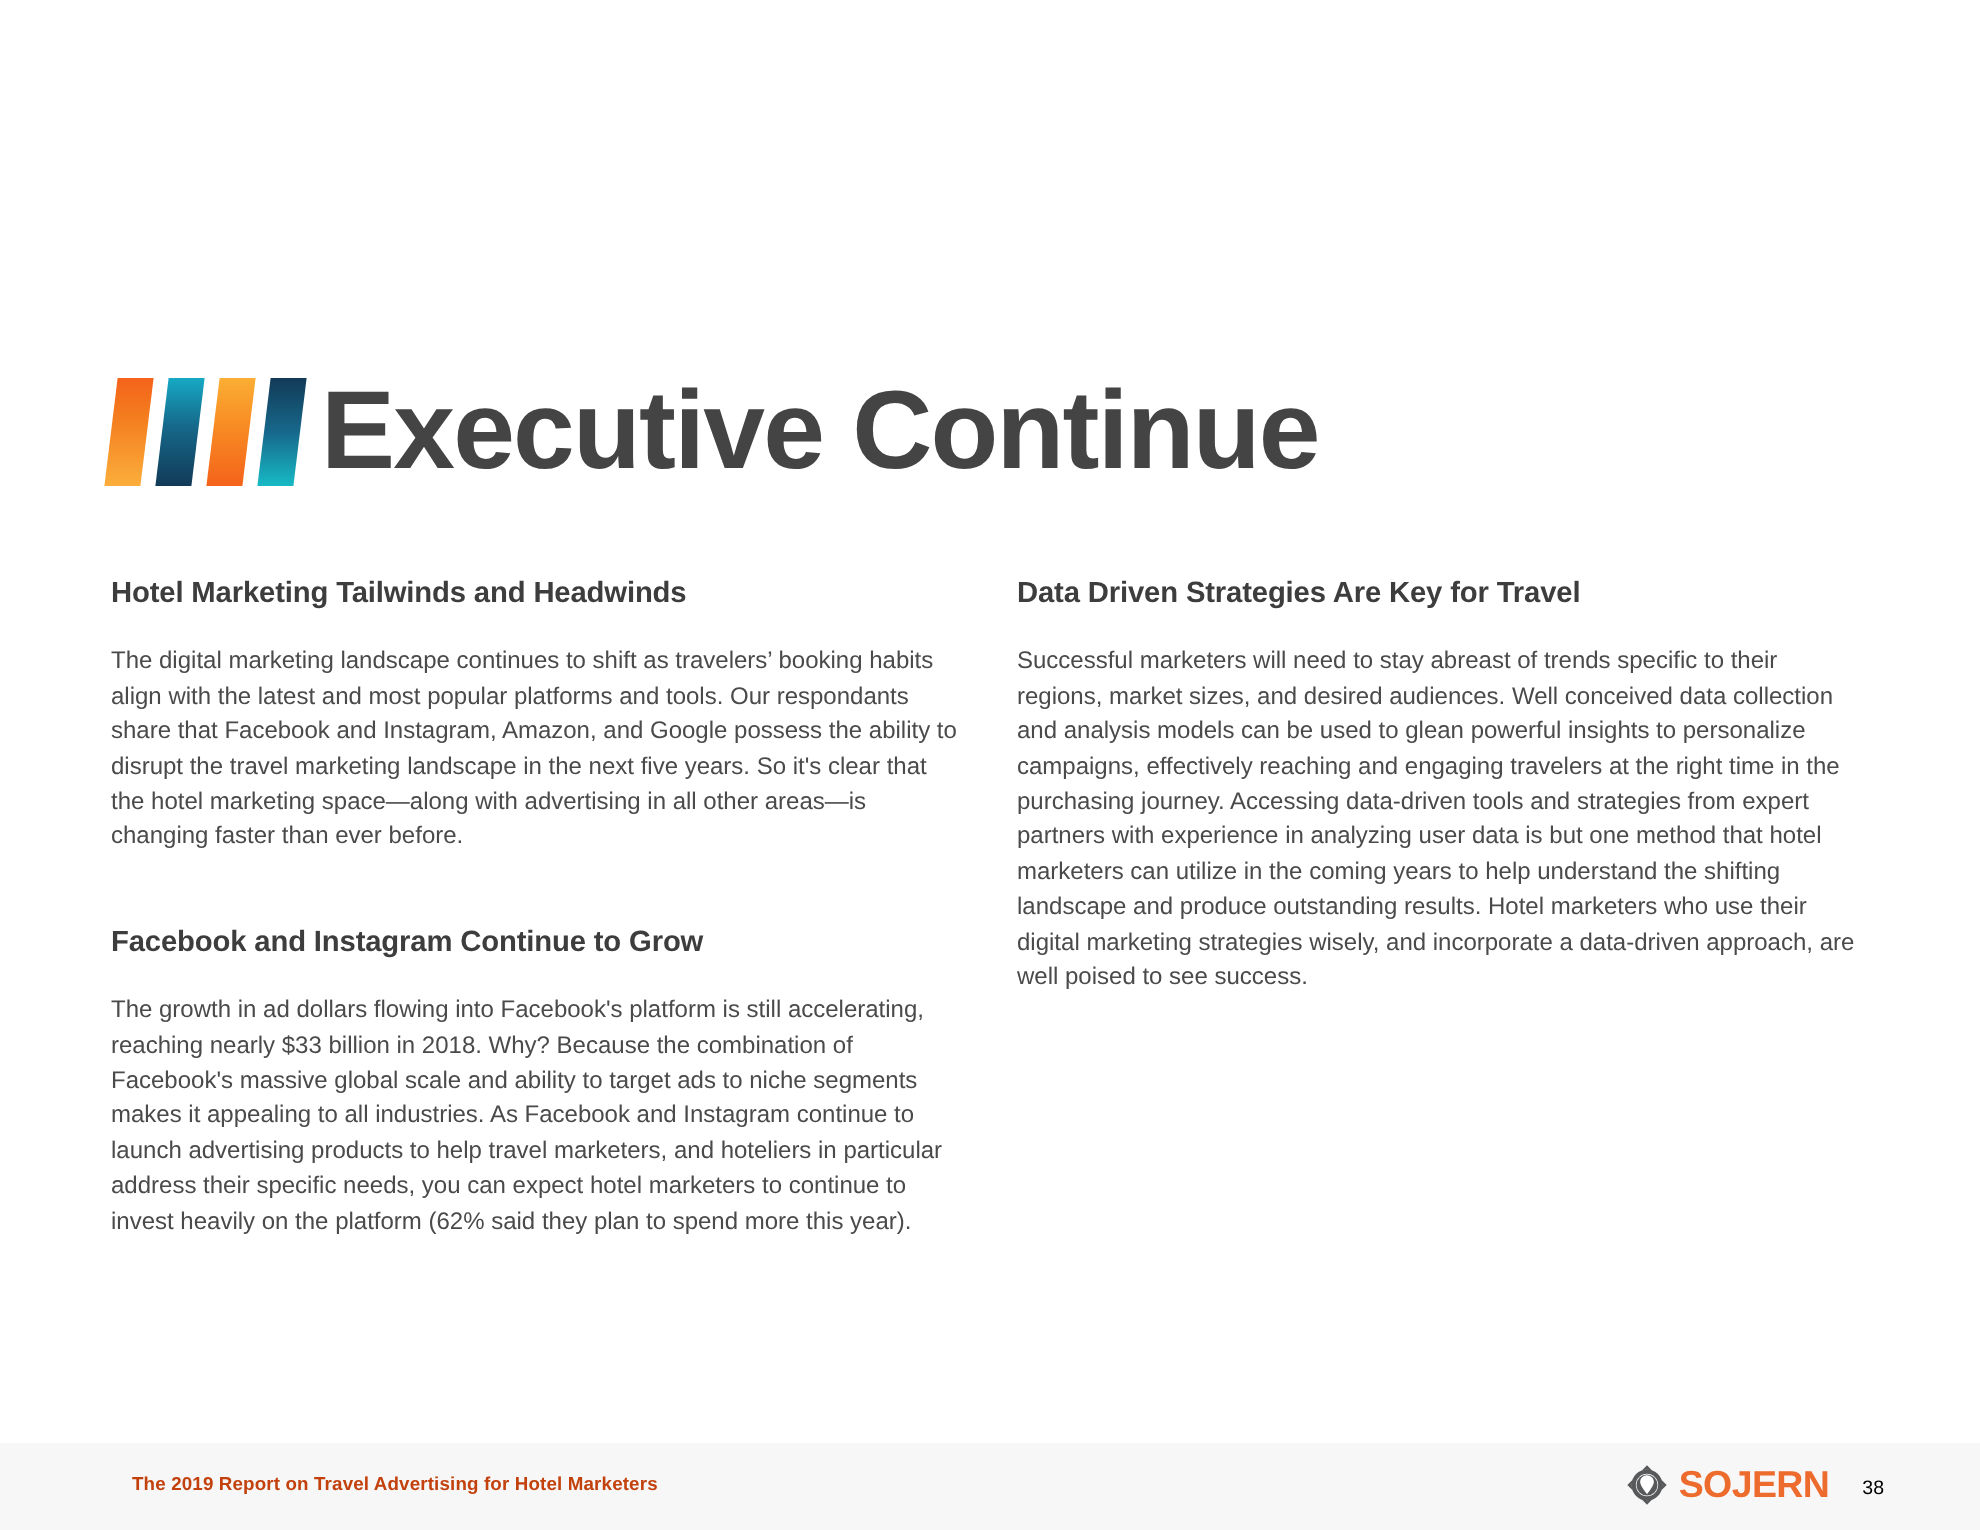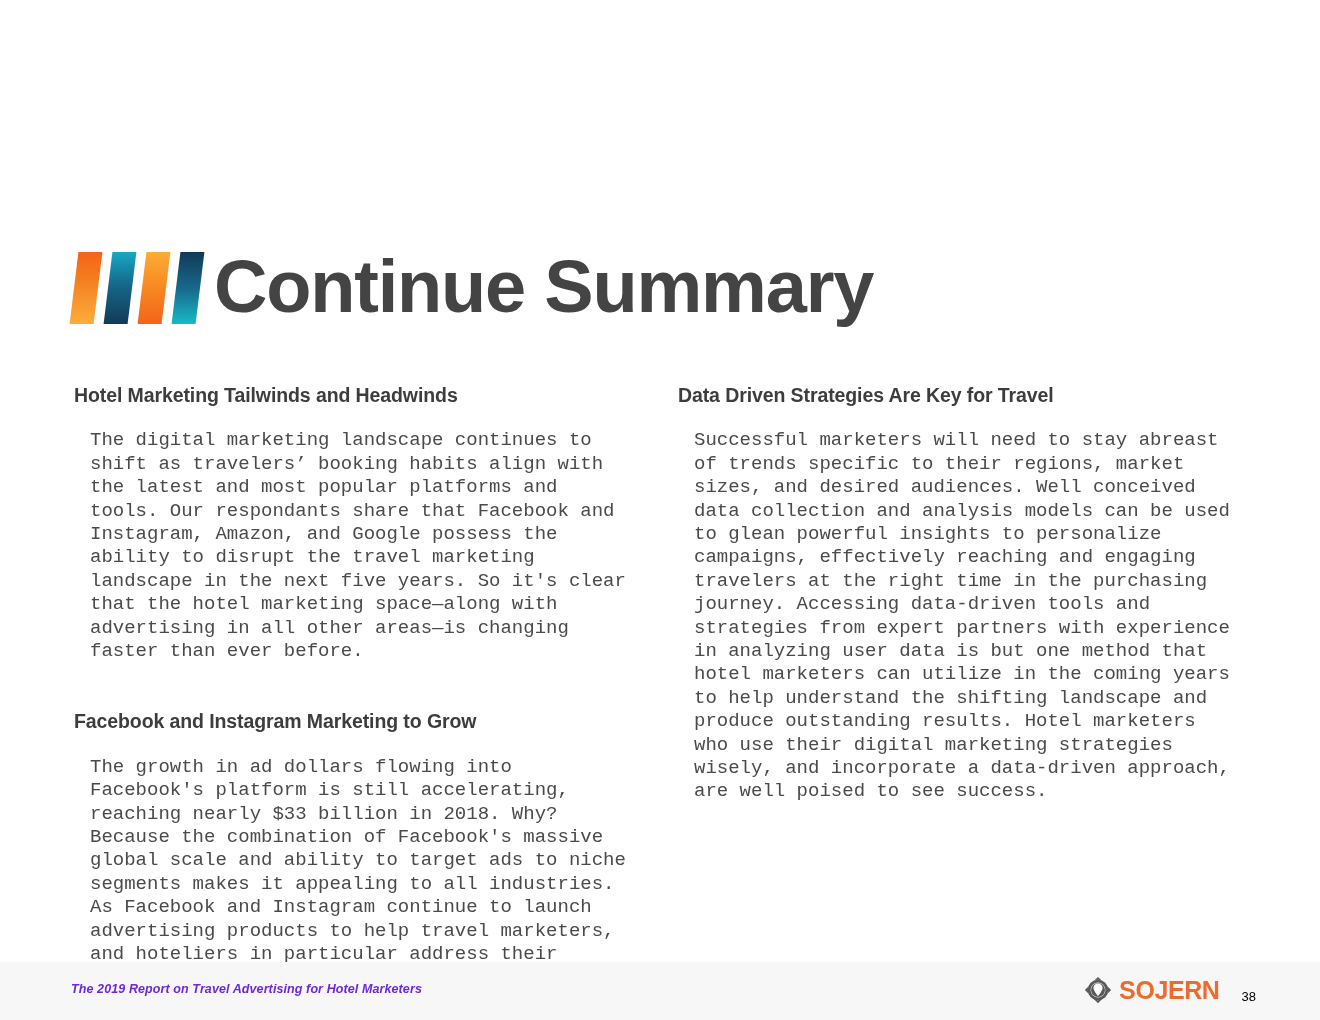--- a/index.html
+++ b/index.html
@@ -76,53 +76,52 @@
     font-size: 19.5px;
     font-weight: bold;
     color: #3d3d3d;
     letter-spacing: -0.1px;
     margin: 0 0 22px 0;
     line-height: 1.25;
   }
   .section-heading.second { margin-top: 46px; }
 
   .body-text {
-    font-family: Liberation Mono, monospace;
-    font-size: 19px;
+    font-family: Liberation Sans, sans-serif;
+    font-size: 16px;
     line-height: 23.4px;
     color: #4a4a4a;
-    margin: 16px;
+    margin: 0;
   }
 
   
   .footer {
     position: absolute;
     left: 0;
     right: 0;
     bottom: 0;
     height: 58px;
     background: #f7f7f7;
   }
   .footer-text {
     position: absolute;
-    left: 71px;
+    left: 88px;
     top: 20px;
     font-family: "Liberation Sans", sans-serif;
     font-size: 12.5px;
     font-weight: bold;
-    color: #6d28d9;
+    color: #c2410c;
     letter-spacing: 0.1px;
-    font-style: italic;
   }
   .footer-right {
     position: absolute;
     right: 64px;
     top: 14px;
     display: flex;
-    align-items: flex-end;
+    align-items: flex-start;
   }
   .logo {
     display: flex;
     align-items: center;
   }
   .logo-mark {
     width: 28px;
     height: 28px;
     margin-right: 7px;
     display: block;
@@ -148,30 +147,30 @@
 
 <div class="slide">
 
   <div class="title-row">
     <div class="bars">
       <div class="bar bar-1"></div>
       <div class="bar bar-2"></div>
       <div class="bar bar-3"></div>
       <div class="bar bar-4"></div>
     </div>
-    <h1 class="page-title">Continue Summary</h1>
+    <h1 class="page-title">Executive Continue</h1>
   </div>
 
   <div class="columns">
 
     <div class="col">
       <h2 class="section-heading">Hotel Marketing Tailwinds and Headwinds</h2>
       <p class="body-text">The digital marketing landscape continues to shift as travelers’ booking habits align with the latest and most popular platforms and tools. Our respondants share that Facebook and Instagram, Amazon, and Google possess the ability to disrupt the travel marketing landscape in the next five years. So it's clear that the hotel marketing space—along with advertising in all other areas—is changing faster than ever before.</p>
 
-      <h2 class="section-heading second">Facebook and Instagram Marketing to Grow</h2>
+      <h2 class="section-heading second">Facebook and Instagram Continue to Grow</h2>
       <p class="body-text">The growth in ad dollars flowing into Facebook's platform is still accelerating, reaching nearly $33 billion in 2018. Why? Because the combination of Facebook's massive global scale and ability to target ads to niche segments makes it appealing to all industries. As Facebook and Instagram continue to launch advertising products to help travel marketers, and hoteliers in particular address their specific needs, you can expect hotel marketers to continue to invest heavily on the platform (62% said they plan to spend more this year).</p>
     </div>
 
     <div class="col">
       <h2 class="section-heading">Data Driven Strategies Are Key for Travel</h2>
       <p class="body-text">Successful marketers will need to stay abreast of trends specific to their regions, market sizes, and desired audiences. Well conceived data collection and analysis models can be used to glean powerful insights to personalize campaigns, effectively reaching and engaging travelers at the right time in the purchasing journey. Accessing data-driven tools and strategies from expert partners with experience in analyzing user data is but one method that hotel marketers can utilize in the coming years to help understand the shifting landscape and produce outstanding results. Hotel marketers who use their digital marketing strategies wisely, and incorporate a data-driven approach, are well poised to see success.</p>
     </div>
 
   </div>
 

